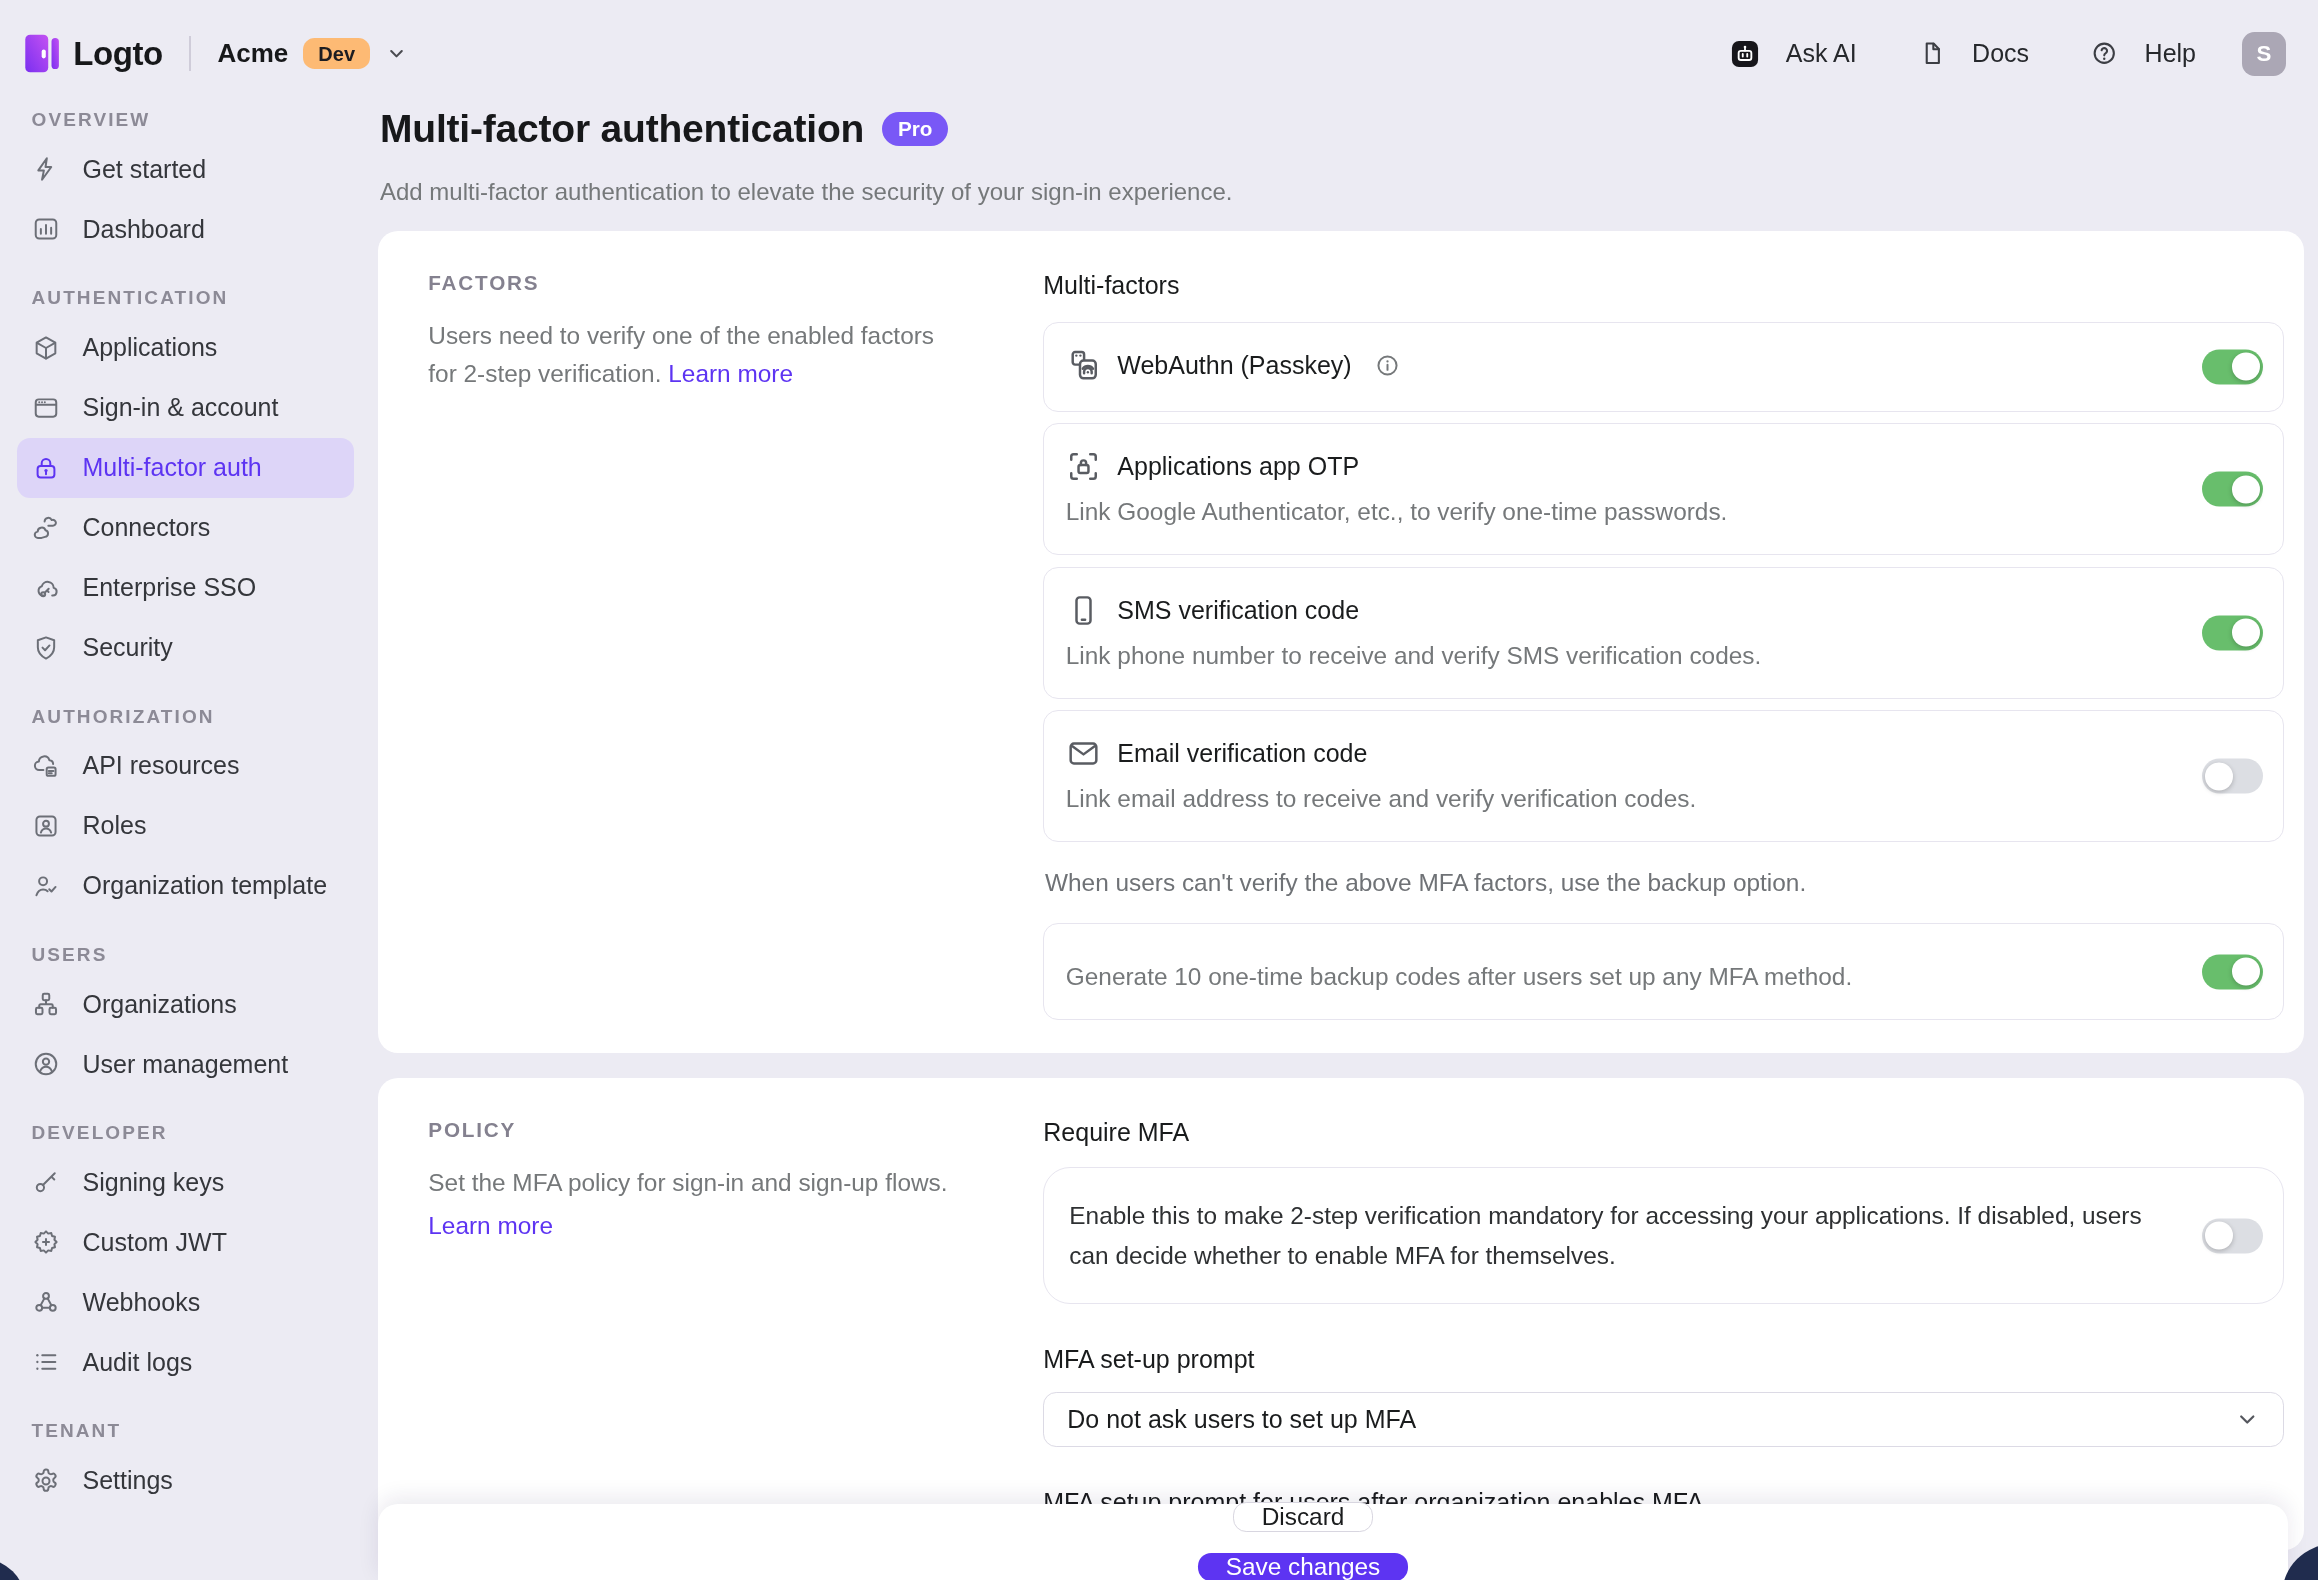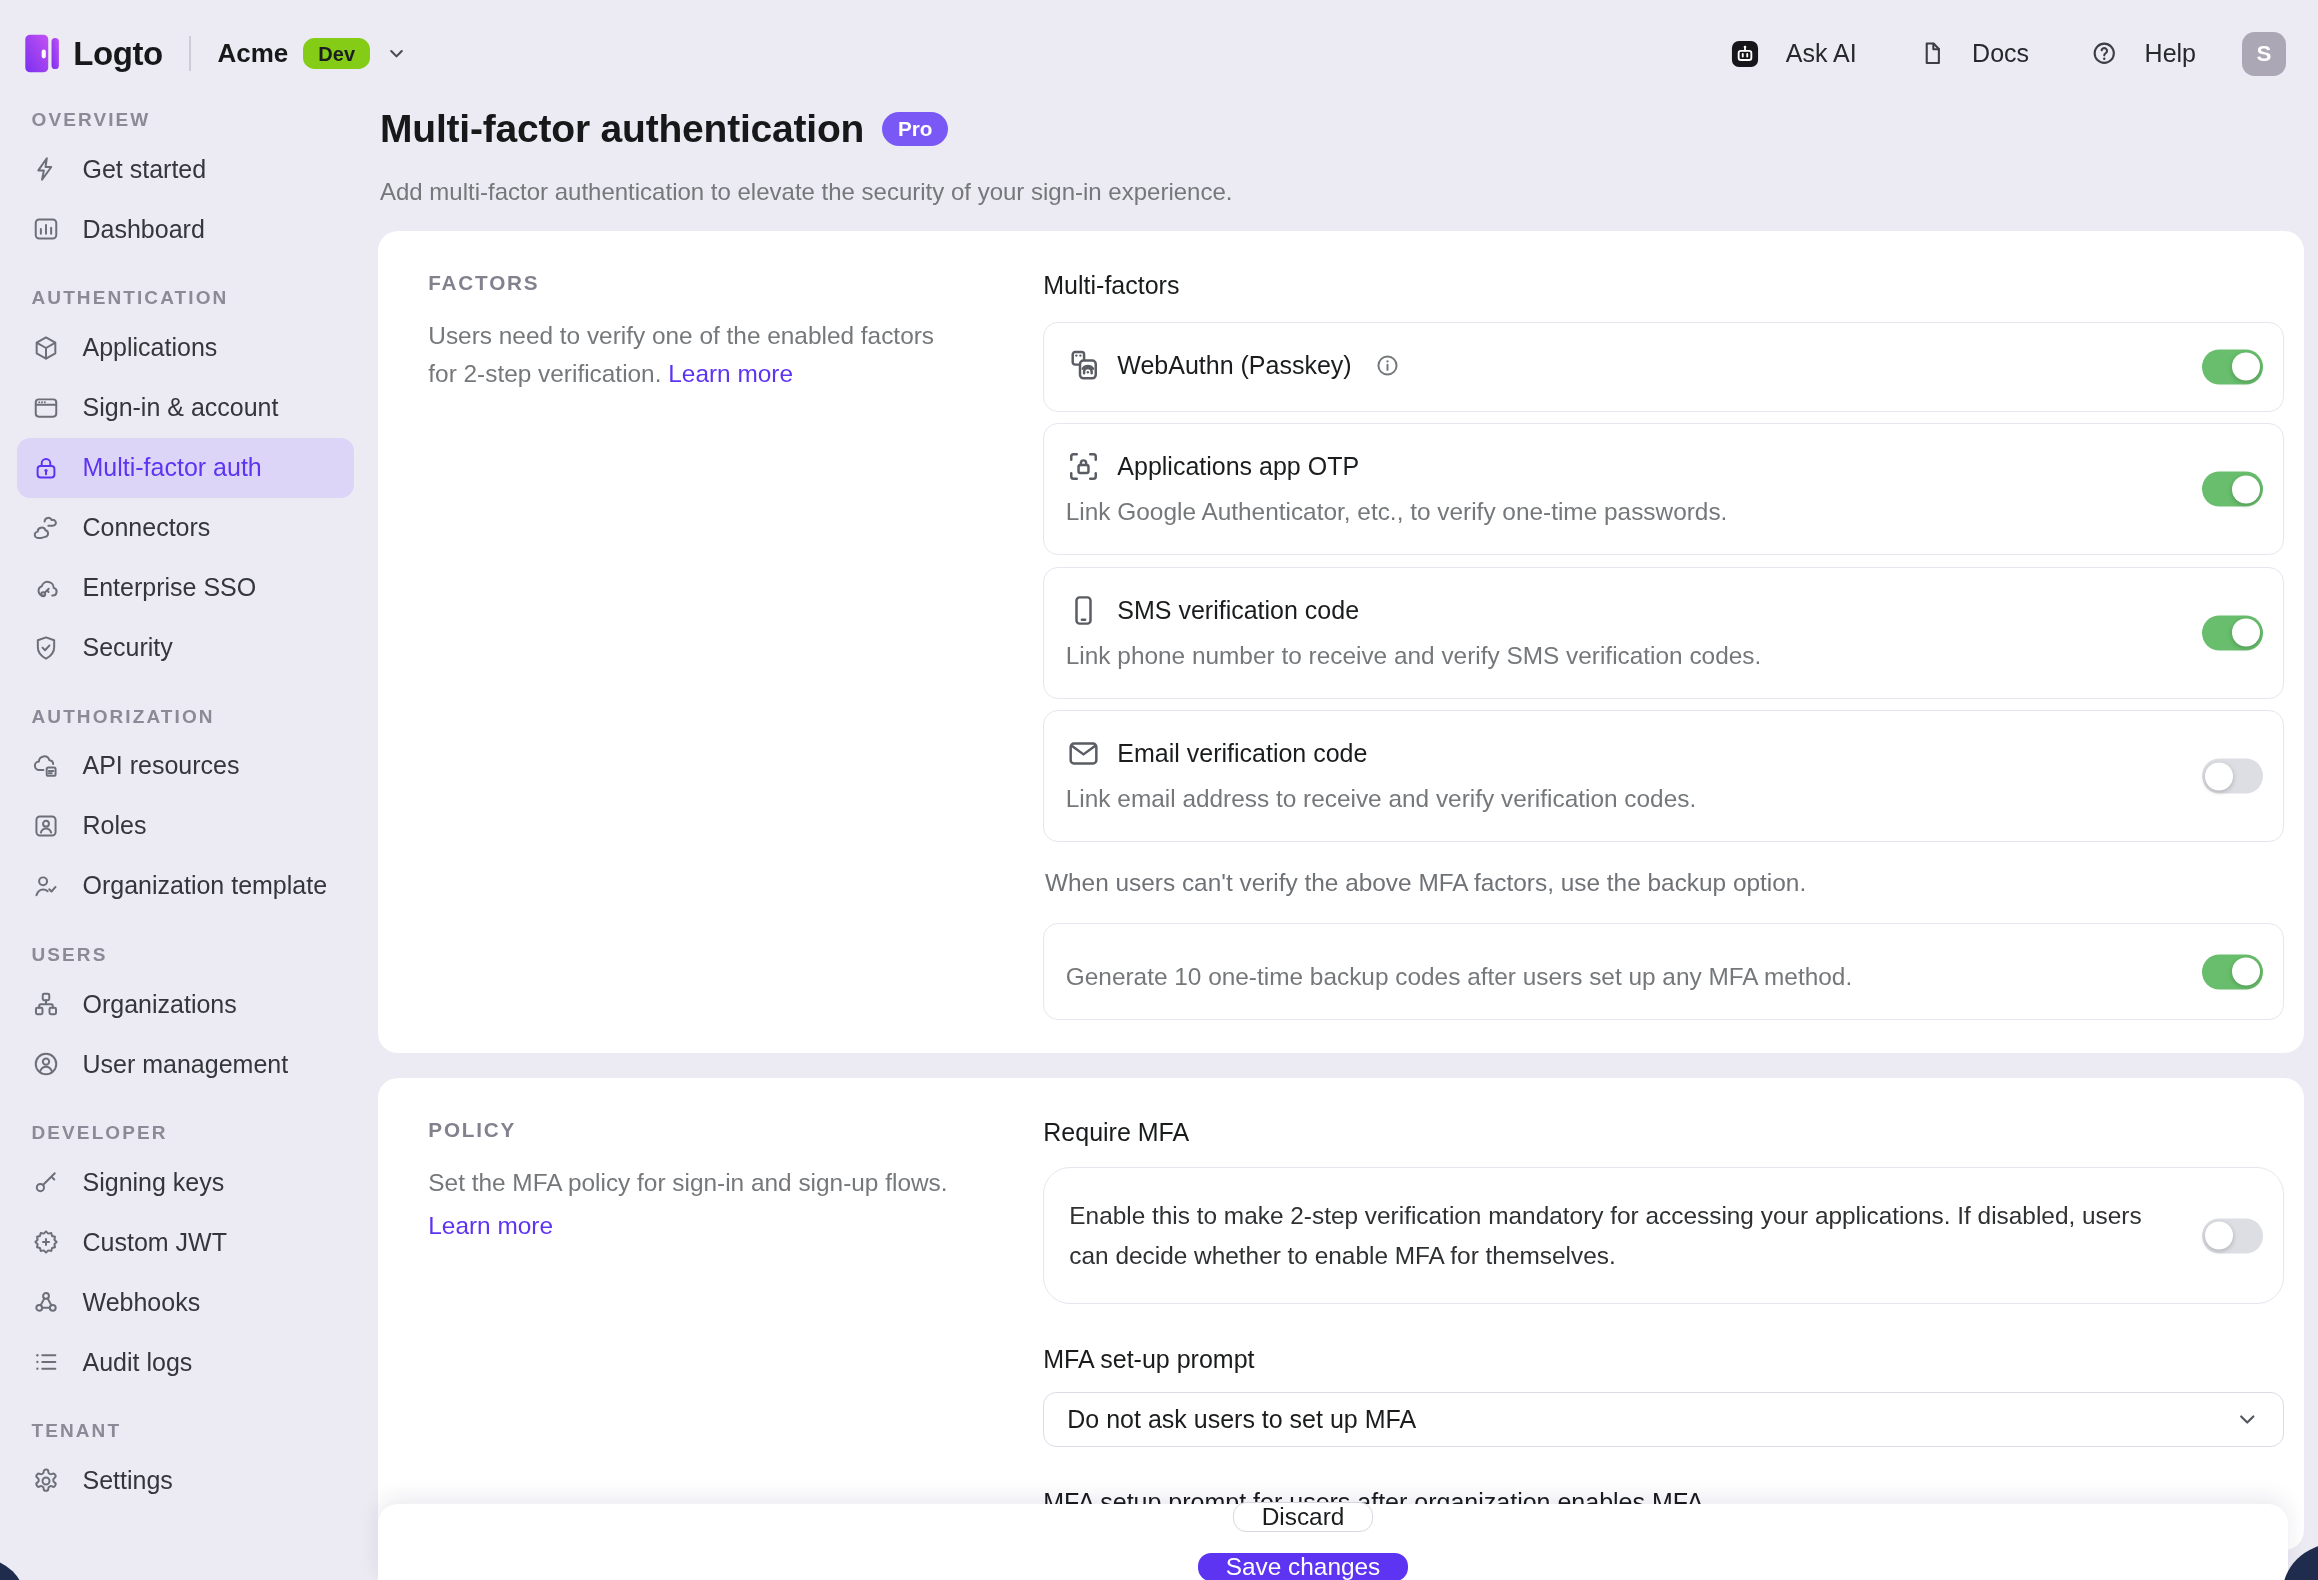--- a/index.html
+++ b/index.html
@@ -14,21 +14,21 @@
   .icon svg { width:100%; height:100%; display:block; }
 
   
   .topbar { height:89px; display:flex; align-items:center; padding:18px 33px 0 25px; }
   .brand { display:flex; align-items:center; gap:13.2px; }
   .logo-icon { width:35px; height:41px; }
   .brand-name { font-size:33px; font-weight:800; letter-spacing:-0.4px; color:#17181a; }
   .topbar-divider { width:1.7px; height:35px; background:#cfccd9; margin:0 26.5px; }
   .tenant-wrap { display:flex; align-items:center; gap:15px; cursor:pointer; }
   .tenant-name { font-size:26px; font-weight:700; color:#17181a; }
-  .env-badge { background:#84cc16; color:#1c1d21; font-size:20px; font-weight:600;
+  .env-badge { background:#fdba74; color:#1c1d21; font-size:20px; font-weight:600;
                padding:5.8px 15px; border-radius:11.6px; line-height:1; }
   .chev { width:23px; height:23px; color:#4a4b50; }
   .topbar-spacer { flex:1; }
   .topbar-actions { display:flex; align-items:center; gap:46px; }
   .top-action { display:flex; align-items:center; gap:27px; font-size:25px; font-weight:500;
                 color:#26282c; cursor:pointer;margin-left:16px; }
   .top-action .icon { width:26.5px; height:26.5px; color:#3c3e44; }
   .avatar { width:44px; height:44px; border-radius:12.4px; background:#aba7b5; color:#fff;
             font-size:22.3px; font-weight:700; display:flex; align-items:center;
             justify-content:center; cursor:pointer; }

